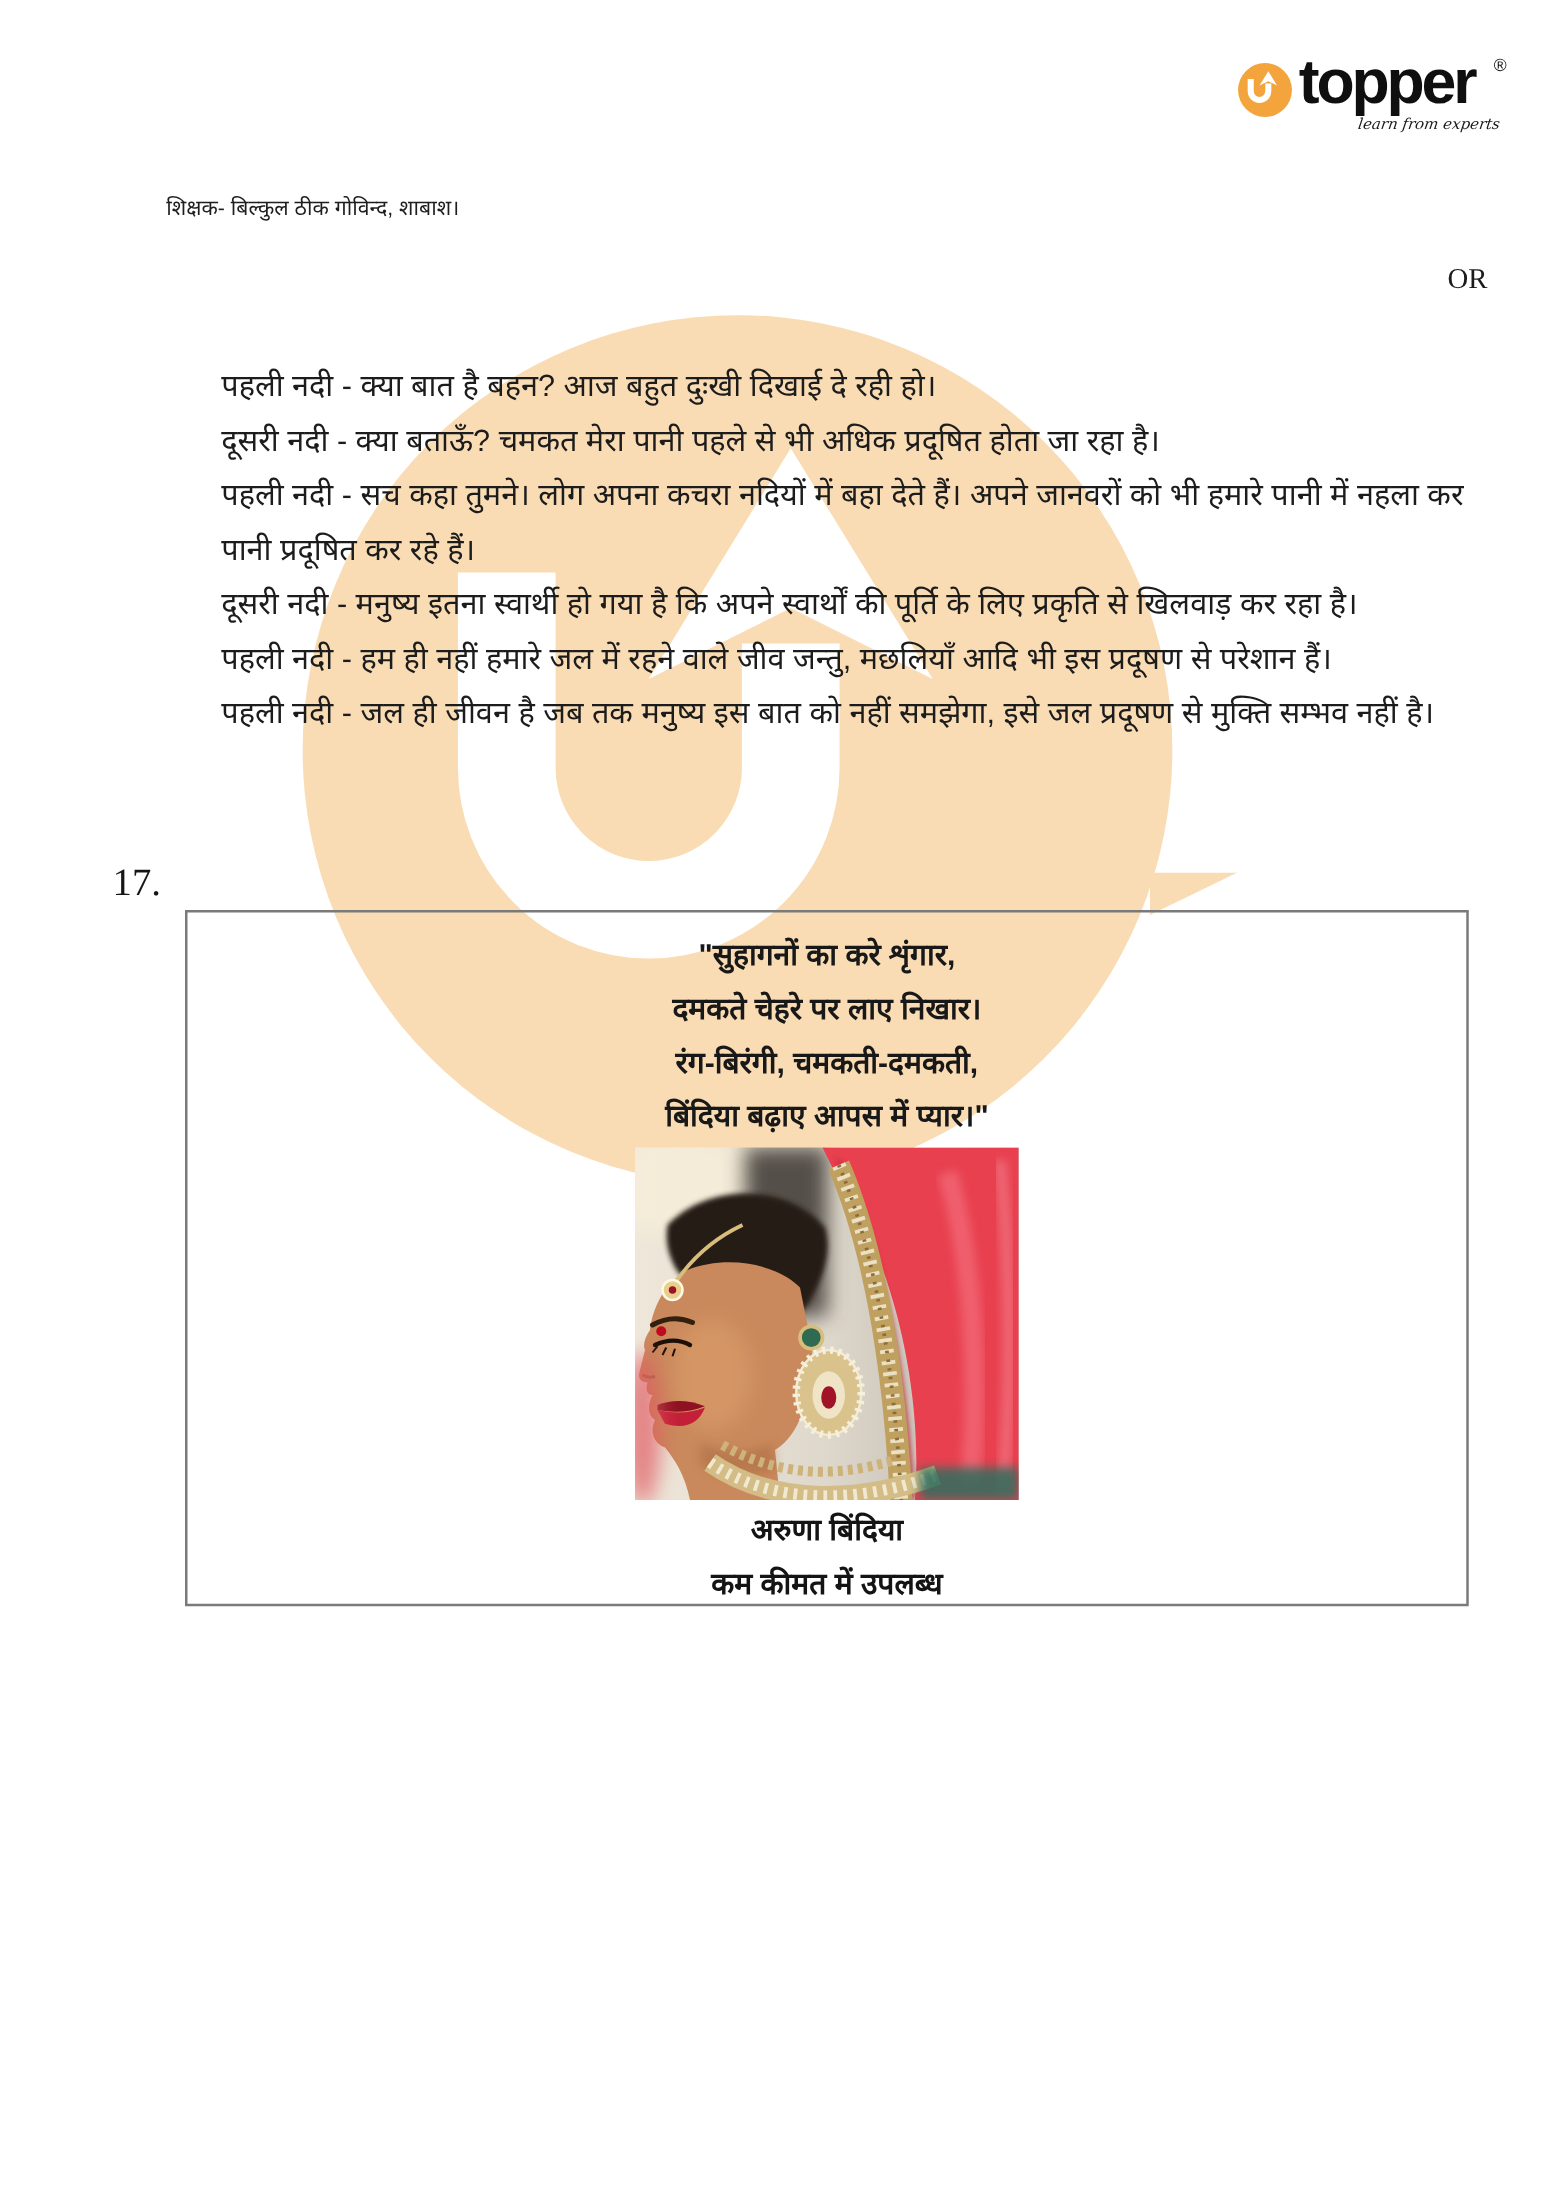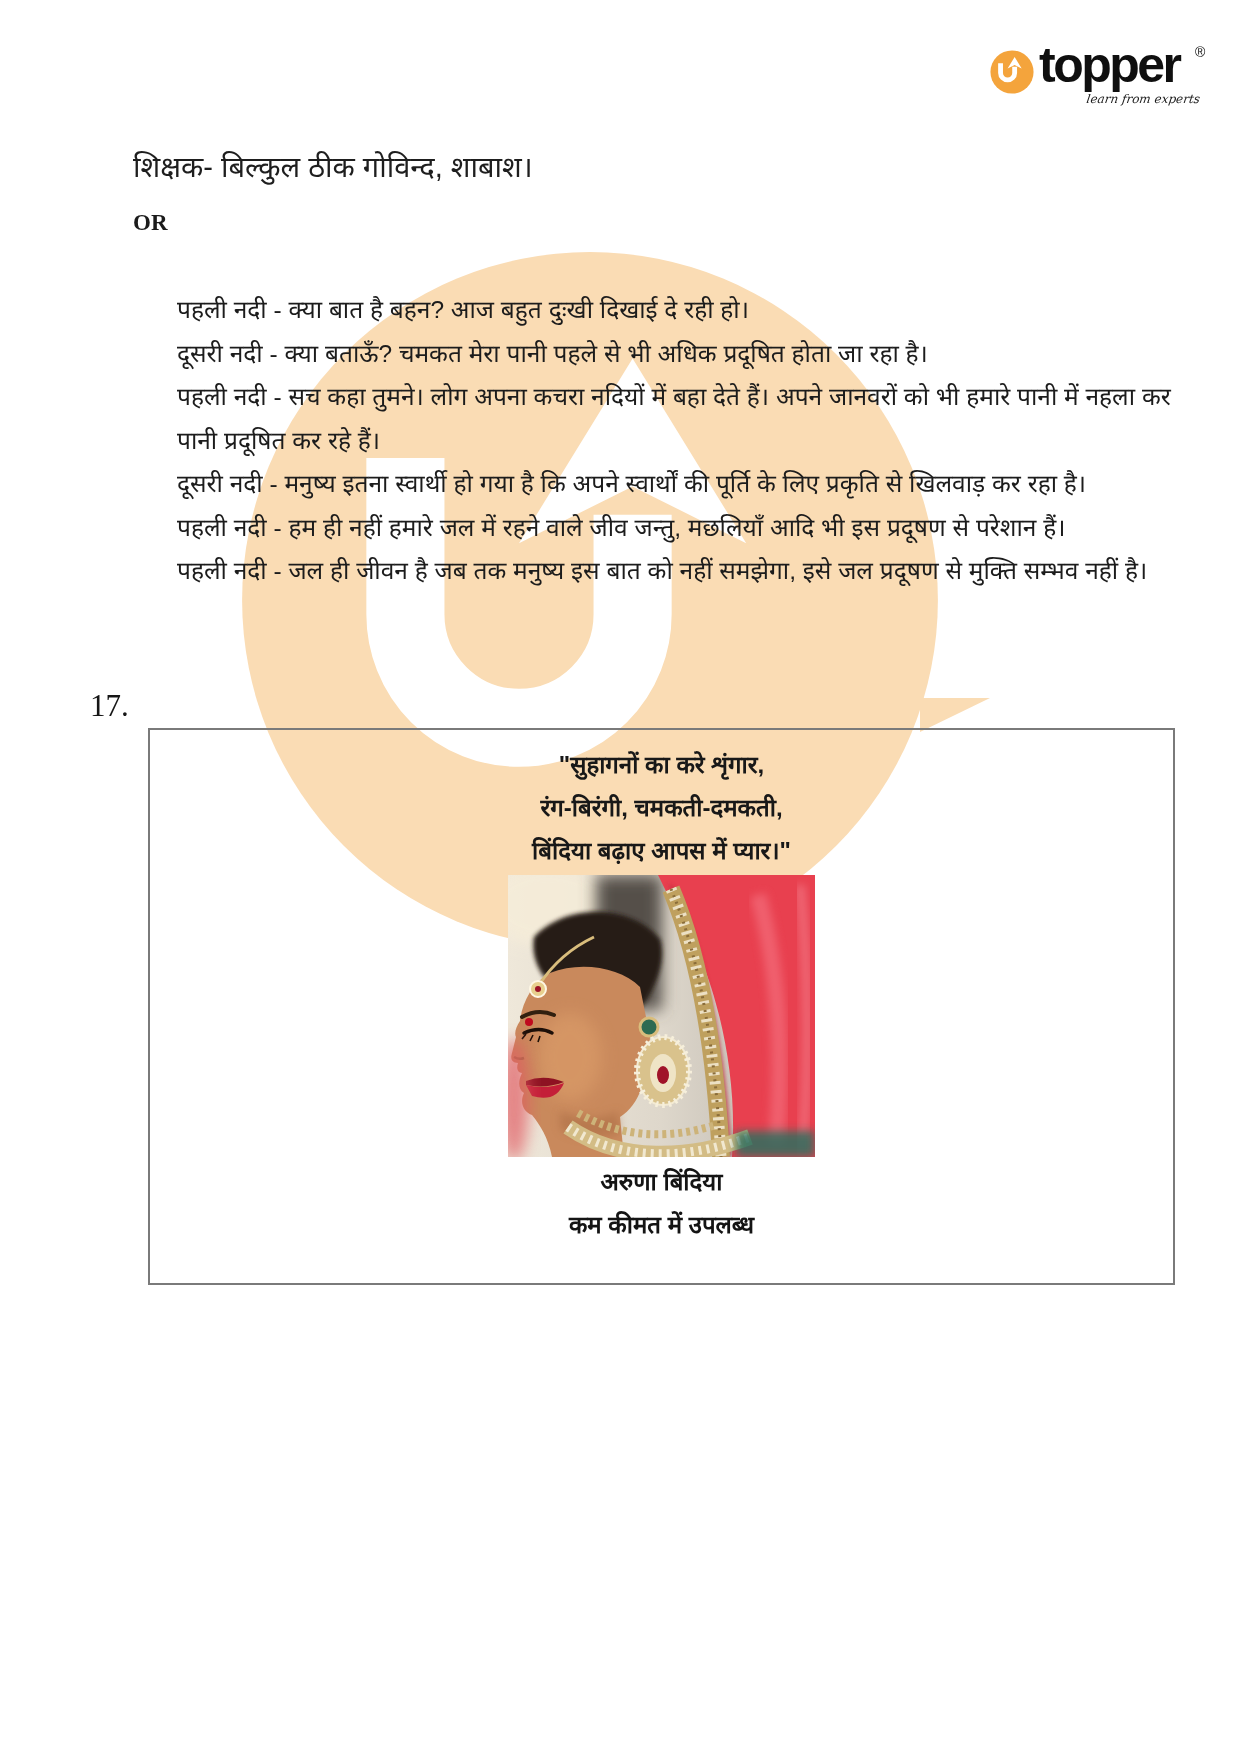--- a/index.html
+++ b/index.html
@@ -26,26 +26,26 @@
   .logo-reg { position: absolute; left: 210px; top: 2px; font-size: 14px; font-weight: 400; color: #0f0f0f; }
   .logo-tagline {
     position: absolute; left: 90px; top: 50px; width: 125px;
     text-align: right; font-family: "DejaVu Serif", serif; font-style: italic;
     font-size: 12px; color: #1a1a1a; transform: skewX(-8deg);
   }
 
   
   .teacher-line {
     position: absolute; left: 133px; top: 150px;
-    font-size: 29px; line-height: 34px; white-space: nowrap;
+    font-size: 17px; line-height: 34px; white-space: nowrap;
   }
   .or-row {
     position: absolute; left: 133px; top: 210px; width: 1057px;
-    text-align: left;
-    font-family: "Liberation Serif", serif; font-weight: 700; font-size: 23px; color: #1b1b1b;
+    text-align: right;
+    font-family: "Liberation Serif", serif; font-weight: 400; font-size: 23px; color: #1b1b1b;
   }
   .dialogue {
     position: absolute; left: 133px; top: 288px; width: 1057px; margin-left: 44px;
   }
   .dialogue .dline {
     line-height: 43.5px; font-size: 24.5px; white-space: nowrap; color: #1c1c1c;
   }
   .qnum {
     position: absolute; left: 90px; top: 688px;
     font-family: "Liberation Serif", serif; font-size: 31px; color: #161616;
@@ -101,20 +101,21 @@
     <div class="dline">दूसरी नदी - मनुष्य इतना स्वार्थी हो गया है कि अपने स्वार्थों की पूर्ति के लिए प्रकृति से खिलवाड़ कर रहा है।</div>
     <div class="dline">पहली नदी - हम ही नहीं हमारे जल में रहने वाले जीव जन्तु, मछलियाँ आदि भी इस प्रदूषण से परेशान हैं।</div>
     <div class="dline">पहली नदी - जल ही जीवन है जब तक मनुष्य इस बात को नहीं समझेगा, इसे जल प्रदूषण से मुक्ति सम्भव नहीं है।</div>
   </div>
 
   <div class="qnum">17.</div>
 
   <div class="ad-box">
     <div class="poem">
       <div class="pline">"सुहागनों का करे शृंगार,</div>
+      <div class="pline">दमकते चेहरे पर लाए निखार।</div>
       <div class="pline">रंग-बिरंगी, चमकती-दमकती,</div>
       <div class="pline">बिंदिया बढ़ाए आपस में प्यार।"</div>
     </div>
 
     <svg class="ad-photo" viewBox="0 0 307 282" role="img">
       <defs>
         <linearGradient id="bgg" x1="0" y1="0" x2="1" y2="0">
           <stop offset="0" stop-color="#efe8da"></stop>
           <stop offset="0.5" stop-color="#ded7cb"></stop>
           <stop offset="1" stop-color="#b8b3ab"></stop>

